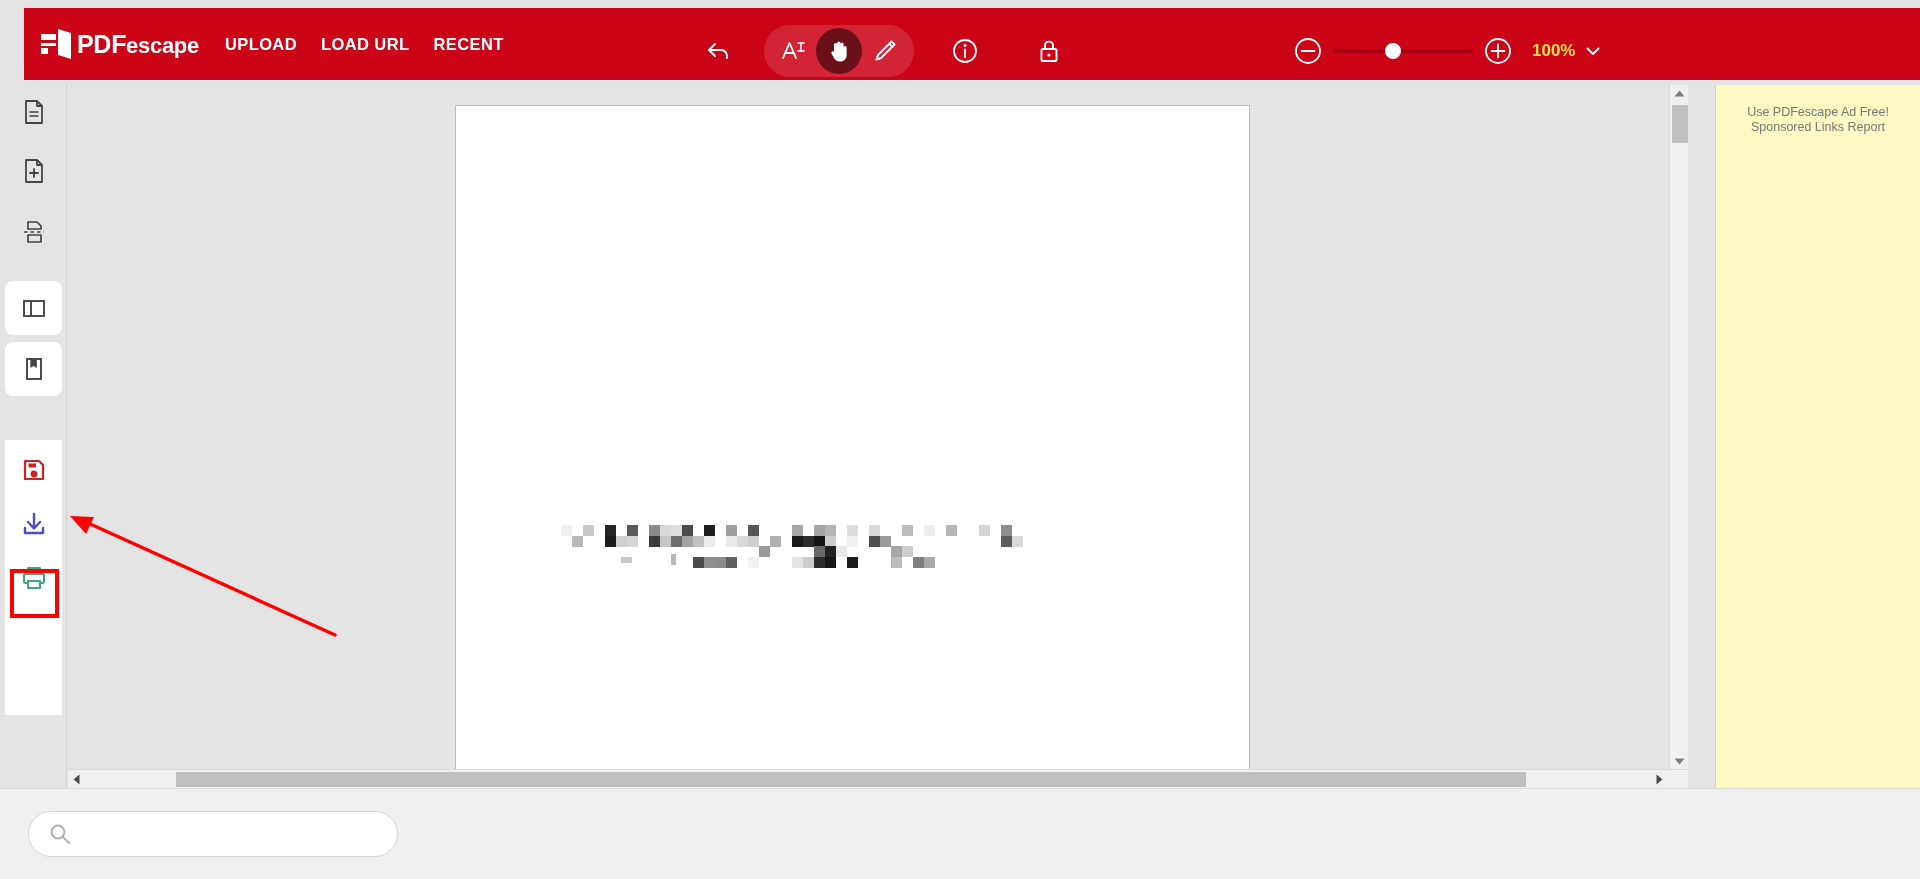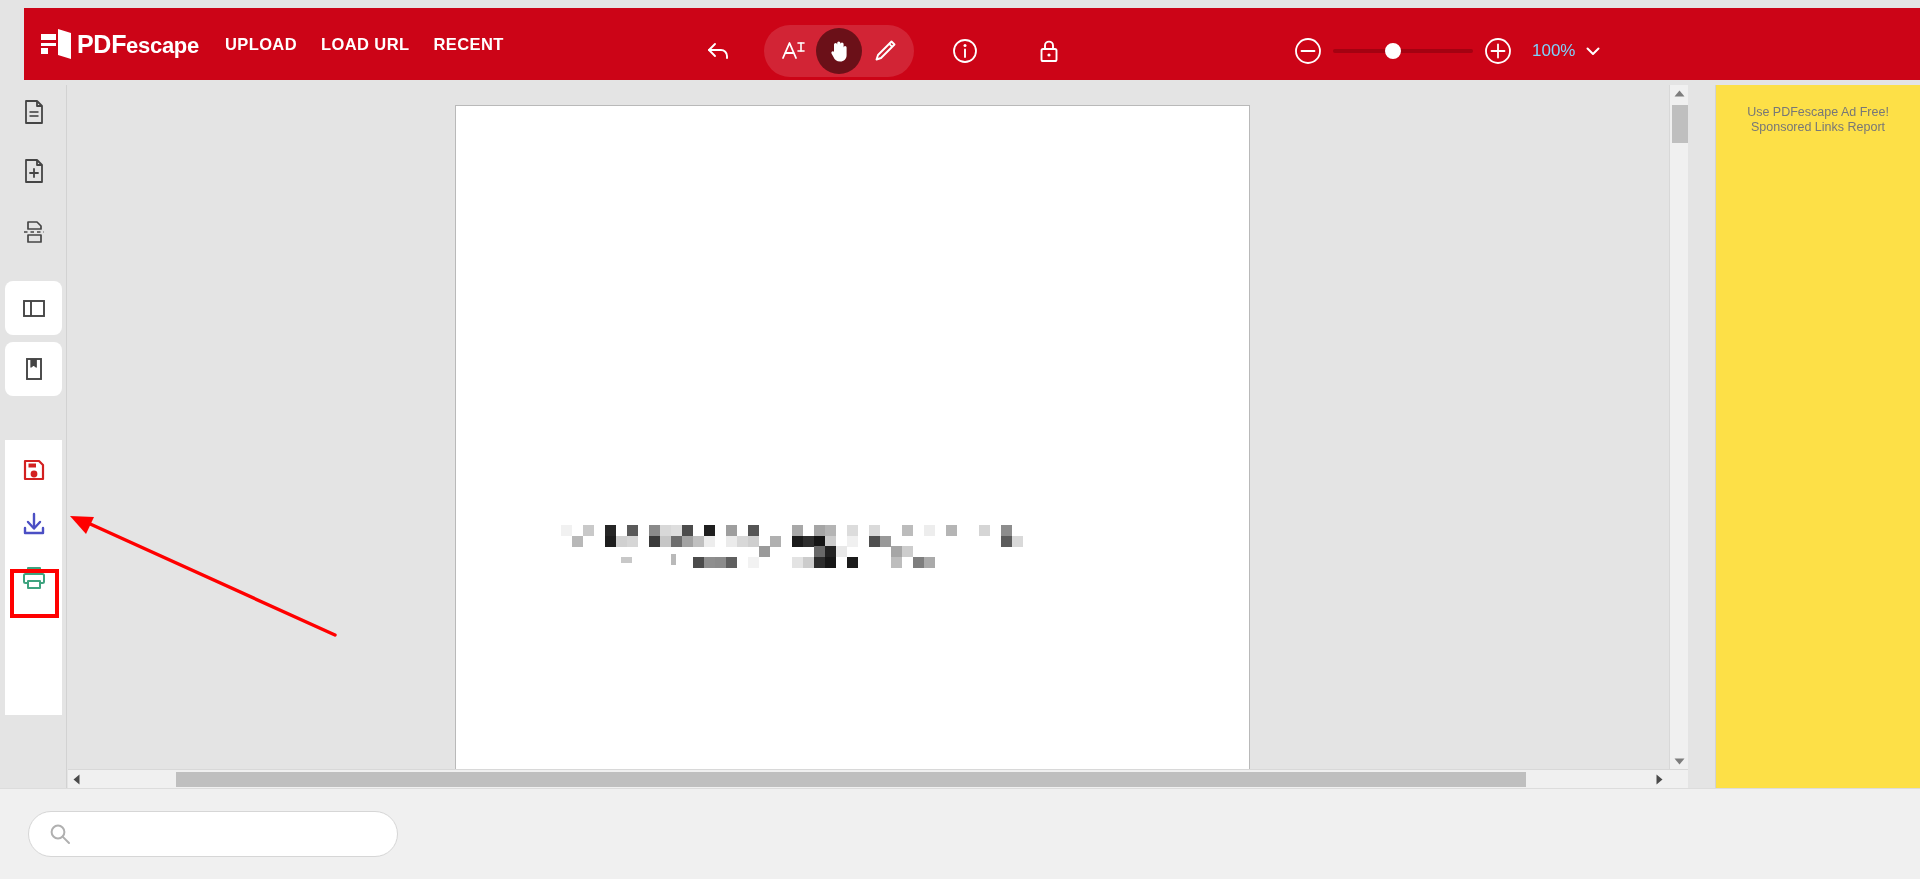--- a/index.html
+++ b/index.html
@@ -69,21 +69,21 @@
     position: relative; width: 140px; height: 4px;
     background: #a40211; border-radius: 2px;
     margin: 0 11px; cursor: pointer;
   }
   #zoom-knob {
     position: absolute; left: 52px; top: -6px;
     width: 16px; height: 16px; border-radius: 50%;
     background: #ffffff; border: 2px solid #ffffff;
   }
   #zoom-value {
-    color: #7dd3fc; font-size: 17px; font-weight: normal;
+    color: #fde047; font-size: 17px; font-weight: bold;
     margin-left: 20px; white-space: nowrap; cursor: pointer;
   }
   #zoom-caret { margin-left: 6px; cursor: pointer; display: inline-flex; }
 
   
   #header-right {
     position: absolute; right: 0; top: 0; height: 85px;
     display: flex; align-items: center;
   }
   .header-action {
@@ -182,21 +182,21 @@
   #annot-arrow {
     position: absolute; left: 60px; top: 500px;
     width: 290px; height: 145px;
     pointer-events: none;
   }
 
   
   #ad-panel {
     position: absolute; right: 0; top: 85px;
     width: 205px; height: 703px;
-    background: #fde047;
+    background: #fef9c3;
     border-left: 1px solid #d2d2d2;
   }
   #ad-text {
     text-align: center; color: #777777;
     font-size: 12.5px; line-height: 15px;
     padding-top: 20px;
   }
 
   
   #bottom-bar {

